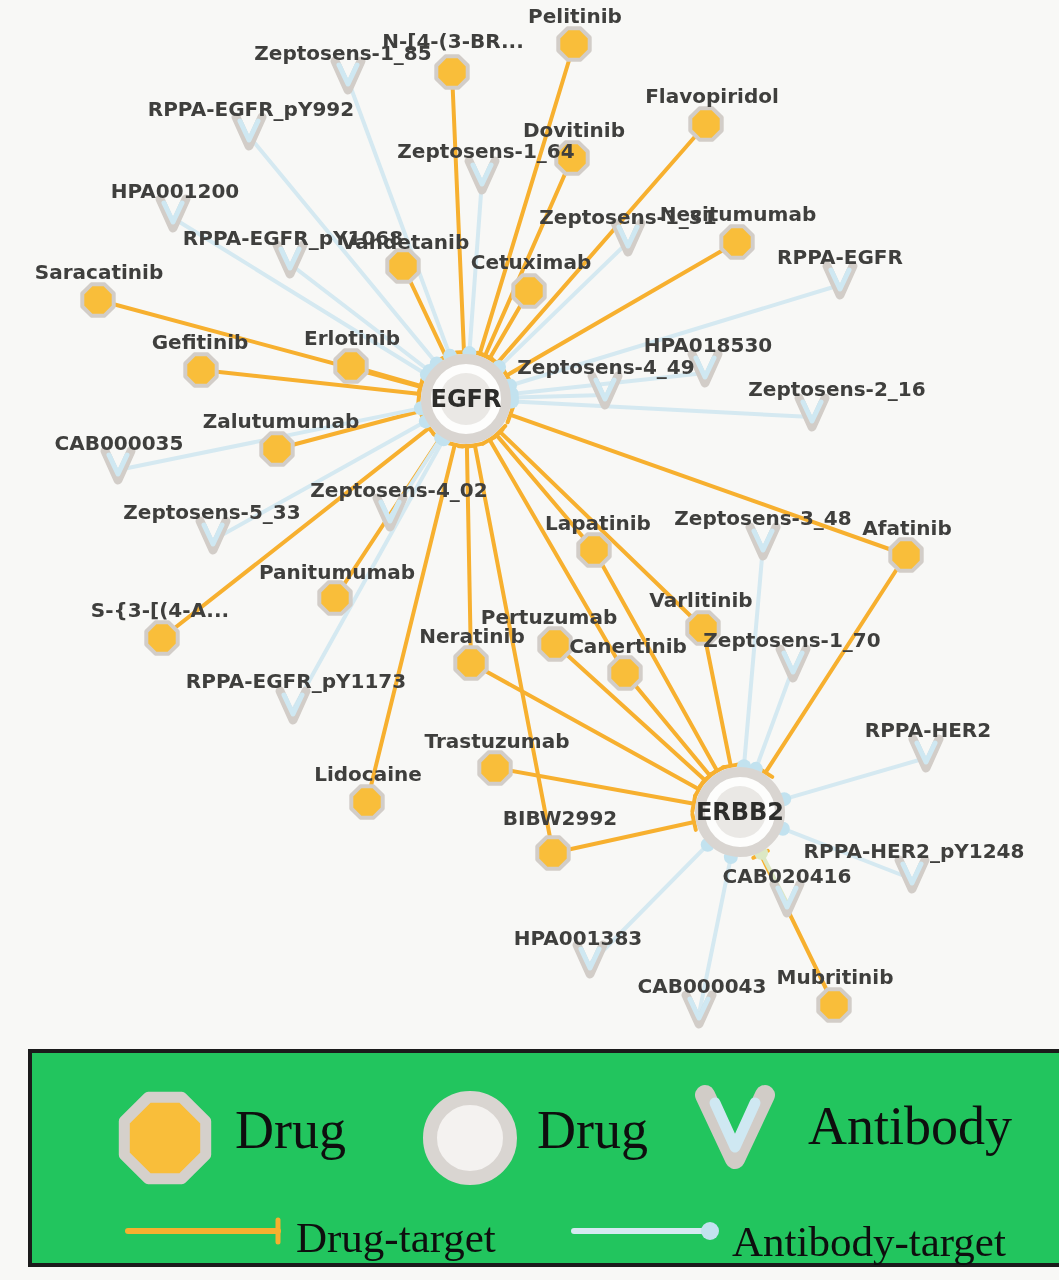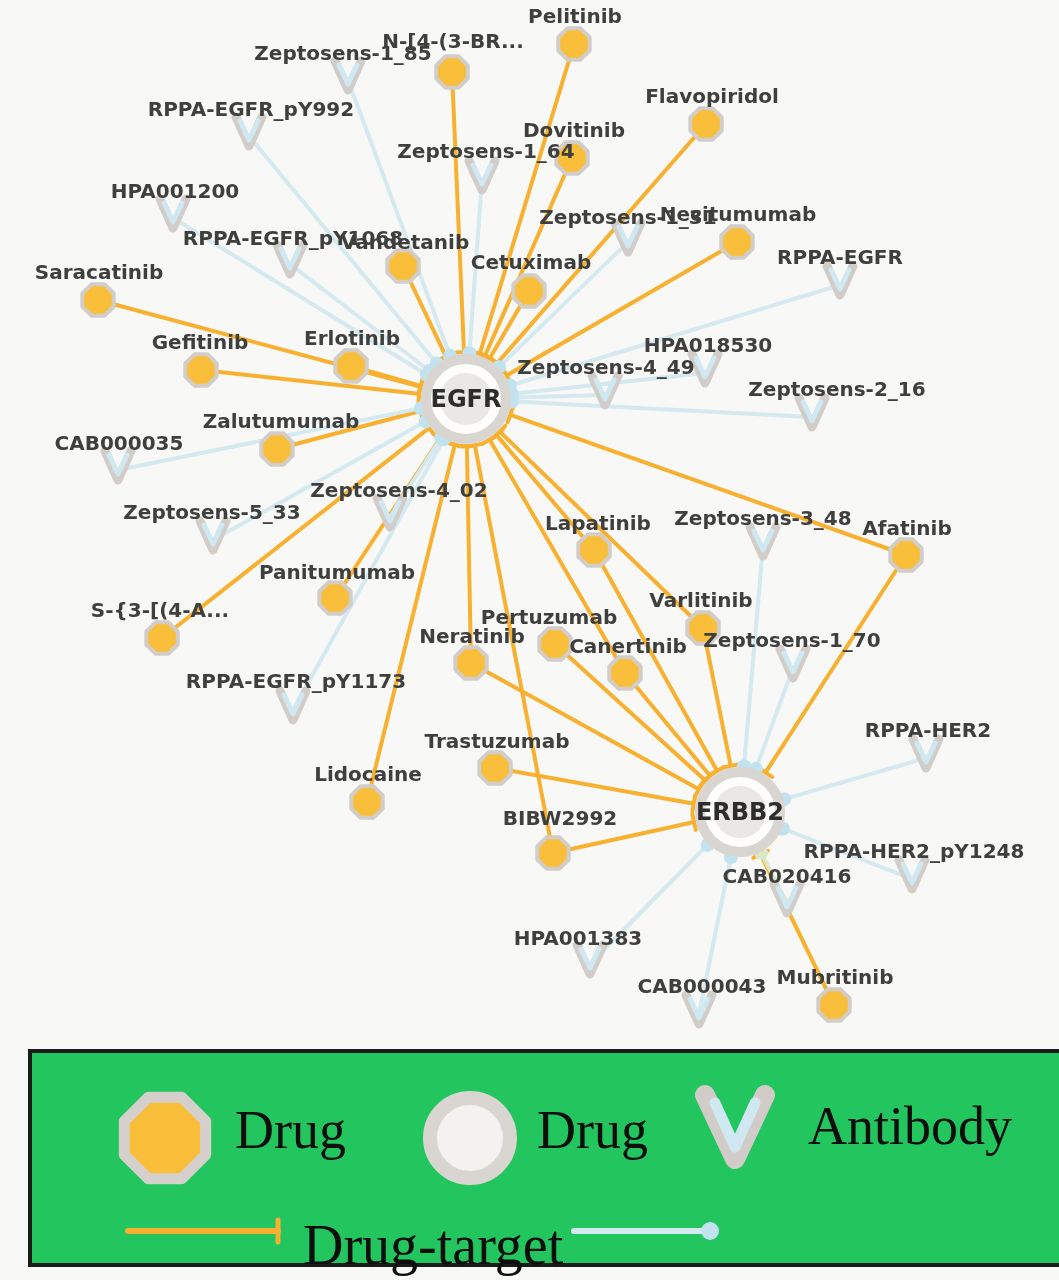--- a/index.html
+++ b/index.html
@@ -7,21 +7,21 @@
   .stage{position:relative;width:1059px;height:1280px;background:#f8f8f6;overflow:hidden;}
   #graph{position:absolute;left:0;top:0;}
   .node-label{font-weight:bold;font-size:20px;fill:#3f3f3d;}
   .gene-label{font-weight:bold;font-size:24px;fill:#2d2d2b;}
   .legend-title{position:absolute;left:16px;top:986px;font-family:"Liberation Serif","DejaVu Serif",serif;
     font-weight:bold;font-size:42px;color:#0c0c0c;}
   .legend-box{position:absolute;left:28px;top:1049px;width:1027px;height:210px;
     border:4px solid #1b1b1b;background:#22c55e;}
   .legend-item-label{position:absolute;font-family:"Liberation Serif","DejaVu Serif",serif;color:#0e0e0e;}
   .lg1{font-size:54px;}
-  .lg2{font-size:56px;margin-left:7px;}
+  .lg2{font-size:43px;}
   .abs{position:absolute;}
 </style>
 </head>
 <body>
 
 <div class="stage">
   <svg id="graph" width="1059" height="1280" viewBox="0 0 1059 1280">
       <g>
         <g>
           <line x1="574" y1="44" x2="479.97061002598343" y2="353.0780874145916" stroke="#f7b02f" stroke-width="4" stroke-linecap="round"></line>
@@ -459,14 +459,15 @@
     <svg class="abs" style="left:90px;top:160px;" width="170" height="36" viewBox="0 0 170 36">
       <line x1="6" y1="18" x2="156" y2="18" stroke="#f7b02f" stroke-width="6" stroke-linecap="round"></line>
       <line x1="156" y1="7" x2="156" y2="29" stroke="#f7b02f" stroke-width="5" stroke-linecap="round"></line>
     </svg>
     <div class="legend-item-label lg2" style="left:264px;top:160px;">Drug-target</div>
 
     <svg class="abs" style="left:536px;top:160px;" width="160" height="36" viewBox="0 0 160 36">
       <line x1="6" y1="18" x2="140" y2="18" stroke="#d5e9f1" stroke-width="6" stroke-linecap="round"></line>
       <circle cx="142" cy="18" r="9" fill="#c2e2ef"></circle>
     </svg>
+    <div class="legend-item-label lg2" style="left:700px;top:164px;">Antibody-target</div>
   </div>
 </div>
 
 </body></html>

